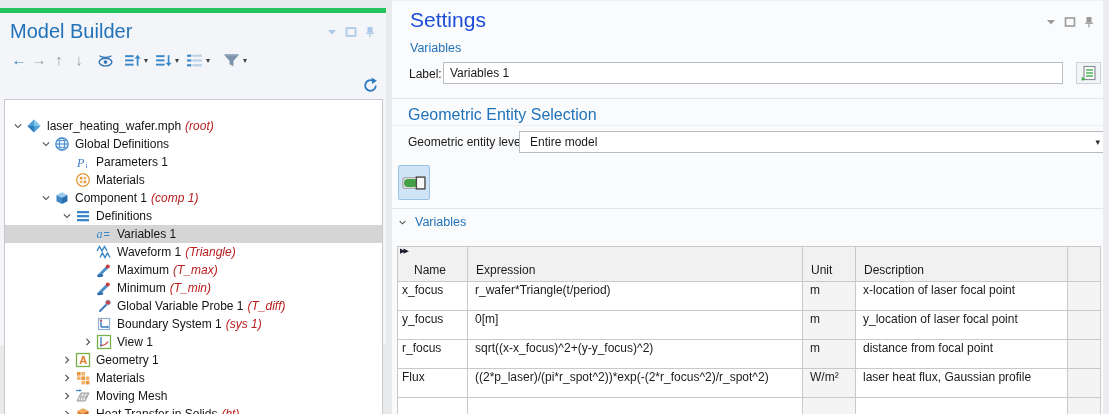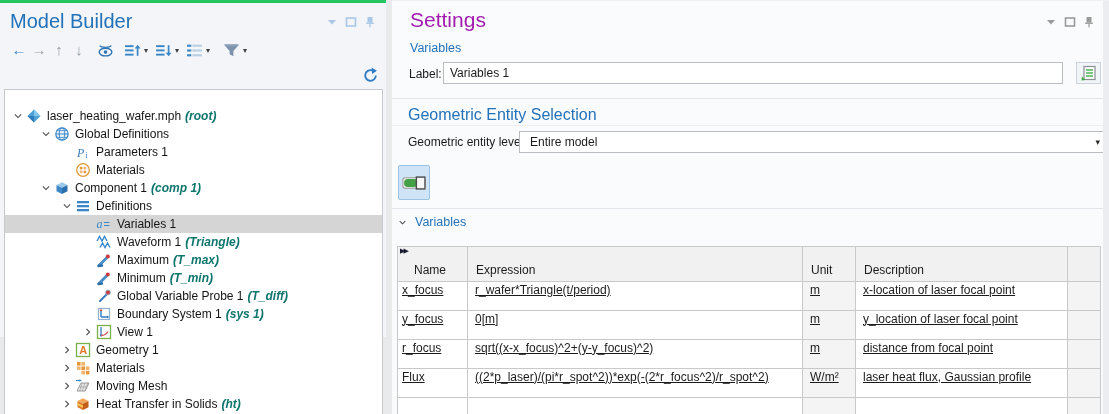--- a/index.html
+++ b/index.html
@@ -1,22 +1,22 @@
 <!DOCTYPE html>
 <html><head>
 <meta charset="utf-8">
 <style>
   * { margin:0; padding:0; box-sizing:border-box; }
   html,body { width:1109px; height:414px; overflow:hidden; }
   body { font-family:"Liberation Sans","DejaVu Sans",sans-serif; font-size:12px; color:#1b1b1b;
          background:#e9eaec; position:relative; }
 
   
-  .mb { position:absolute; left:0; top:0; width:386px; height:337px; background:#f3f5f8;
-        border-top:3px solid #22c55e; }
+  .mb { position:absolute; left:0; top:8px; width:386px; height:337px; background:#f3f5f8;
+        border-top:5px solid #22c55e; }
   .mb-title { position:absolute; left:10px; top:7px; font-size:20px; color:#2272b9; }
   .win-icons { position:absolute; top:13px; display:flex; gap:7px; align-items:center; }
   .mb .win-icons { right:10px; }
   .win-icons svg { display:block; }
 
   .mb-toolbar { position:absolute; left:9px; top:36px; height:22px; display:flex; align-items:center; }
   .tb-btn { display:flex; align-items:center; justify-content:center; height:20px; padding:0 2px; cursor:default; }
   .tb-arrow { font-size:15px; line-height:18px; width:20px; text-align:center; }
   .blue { color:#3b82c4; } .gray { color:#9aa0a6; }
   .tb-caret { font-size:8px; color:#3f3f3f; padding:0 1px; margin-right:4px; }
@@ -32,27 +32,27 @@
   .tree { position:absolute; left:4px; top:86px; width:379px; height:328px; background:#fff;
           border:1px solid #c6c8cc; overflow:hidden; padding-top:17px; }
   .trow { height:18px; display:flex; align-items:center; white-space:nowrap; }
   .trow.selected { background:#d5d5d5; }
   .lvl0 { padding-left:5px; } .lvl1 { padding-left:33px; }
   .lvl2 { padding-left:54px; } .lvl3 { padding-left:75px; }
   .chev { width:16px; height:16px; flex:0 0 16px; display:flex; align-items:center; justify-content:center; }
   .chev svg { width:10px; height:10px; }
   .ticon { width:16px; height:16px; flex:0 0 16px; margin-right:5px; }
   .tlabel { color:#141414; }
-  .ttag { font-style:italic; margin-left:4px; color:#0f766e;font-weight:bold; }
+  .ttag { font-style:italic; margin-left:4px; color:#b91c1c; }
 
   
   .settings { position:absolute; left:392px; top:0; width:717px; height:414px; background:#fafbfd;
               border-top:1px solid #eef0f2; }
   .edge-strip { position:absolute; right:0; top:0; width:6px; height:414px; background:#ebedf0; }
-  .st-title { position:absolute; left:18px; top:7px; font-size:21px; color:#a21caf; }
+  .st-title { position:absolute; left:18px; top:7px; font-size:21px; color:#1d4ed8; }
   .settings .win-icons { right:14px; }
   .st-subtitle { position:absolute; left:18px; top:40px; font-size:12.5px; color:#2272b9; }
 
   .label-row-label { position:absolute; left:17px; top:66px; }
   .label-input { position:absolute; left:51px; top:61px; width:620px; height:22px;
                  border:1px solid #b9bcc0; background:#fff; font-size:12px; padding:0 6px;
                  font-family:inherit; color:#1b1b1b; }
   .label-edit-btn { position:absolute; left:684px; top:61px; width:25px; height:22px;
                     background:#f2f5f8; border:1px solid #ccd3da; display:flex;
                     align-items:center; justify-content:center; }
@@ -77,21 +77,21 @@
   .active-btn { position:absolute; left:6px; top:164px; width:32px; height:35px;
                 background:#cfe4f6; border:1px solid #9cc3e5; border-radius:2px;
                 display:flex; align-items:center; justify-content:center; }
 
   
   .vars-table { position:absolute; left:5px; top:245px; border-collapse:collapse; table-layout:fixed;
                 background:#fff; }
   .vars-table td, .vars-table th { border:1px solid #c9c9c9; font-weight:normal; text-align:left;
                                    overflow:hidden; white-space:nowrap; font-size:12px; }
   .vars-table th { height:27px; background:#f1f1f1; vertical-align:bottom; padding:16px 0 4px 8px; }
-  .vars-table td { height:29px; padding:0 0 13px 7px;text-decoration:underline; }
+  .vars-table td { height:29px; padding:0 0 13px 7px; }
   th.name-h { position:relative; padding-left:16px; }
   .goto-glyph { position:absolute; left:2px; top:0px; font-size:7px; letter-spacing:-2px; color:#1b1b30; }
   td.name-c { padding-left:4px; }
   .unit-c { background:#f4f4f4; }
   .end-c { background:#f4f4f4; }
   .vars-table { border:1px solid #b3b3b3; }
 </style>
 </head>
 <body>
 

